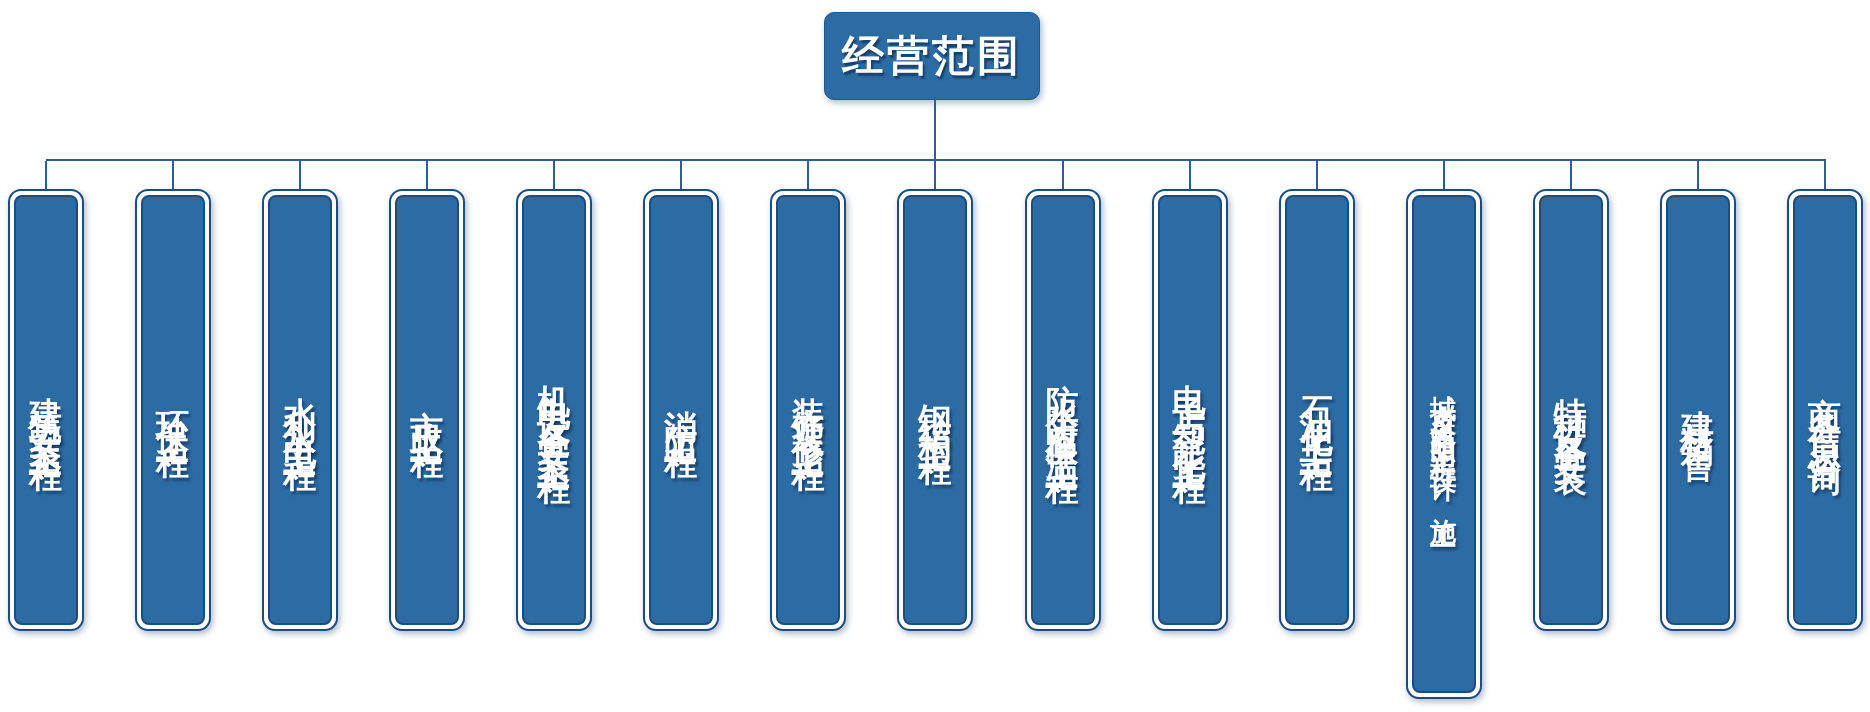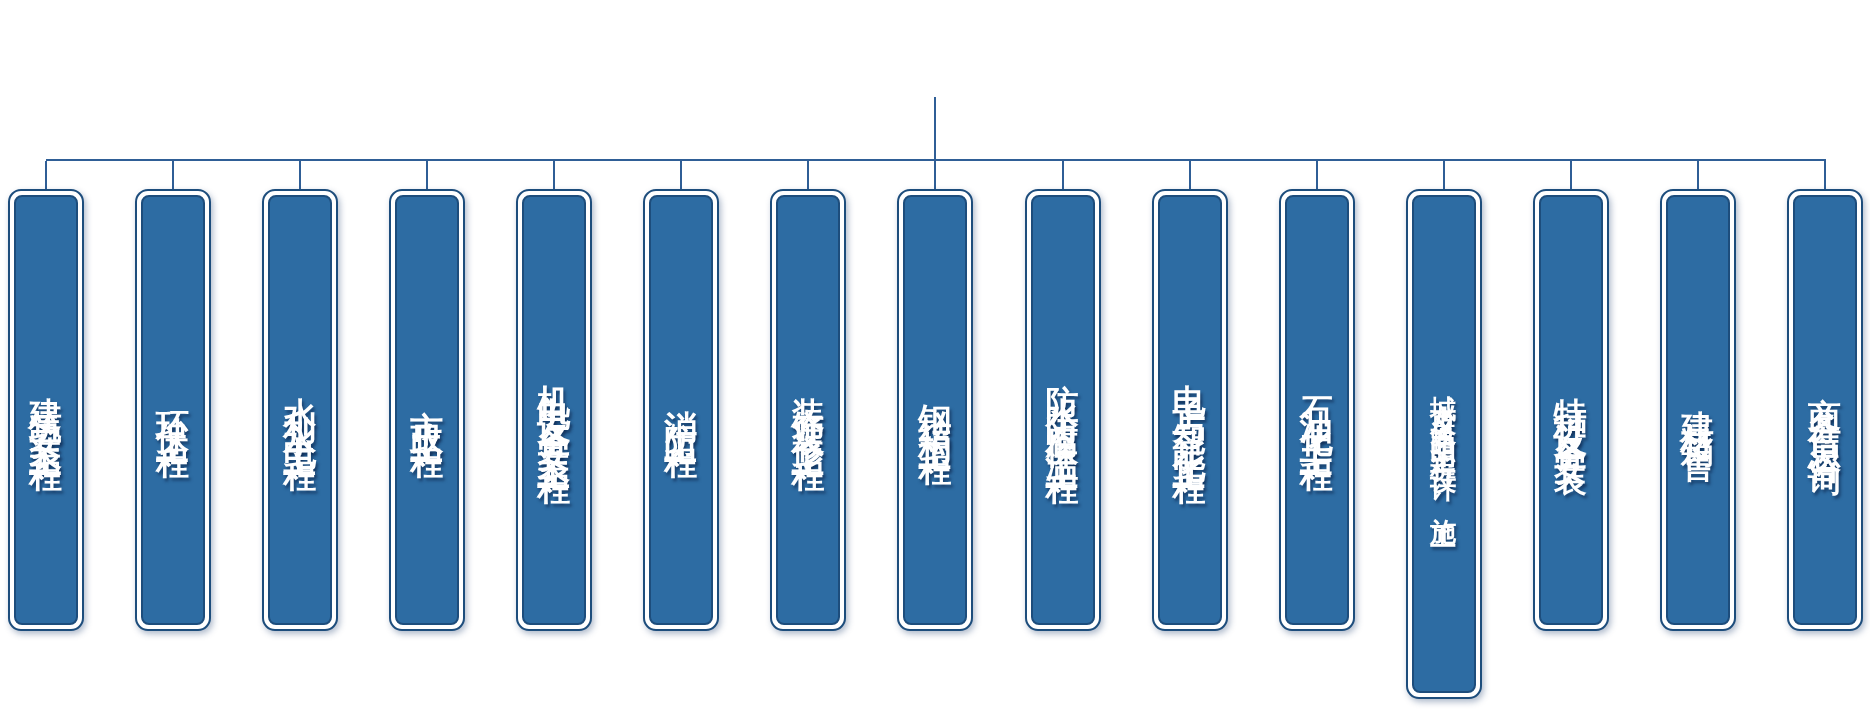--- a/index.html
+++ b/index.html
@@ -104,20 +104,23 @@
   .column.tall .pillar-label{
     font-size:26px;
     letter-spacing:8px;
   }
 </style>
 </head>
 <body>
 
 <div class="canvas">
 
+  <div class="root-box">
+    <span class="root-label">经营范围</span>
+  </div>
 
   <div class="v-line-top"></div>
   <div class="h-line"></div>
 
   <div class="branches">
     <div class="column">
       <div class="stub"></div>
       <div class="pillar">
         <div class="pillar-inner">
           <span class="pillar-label">建筑安装工程</span>

